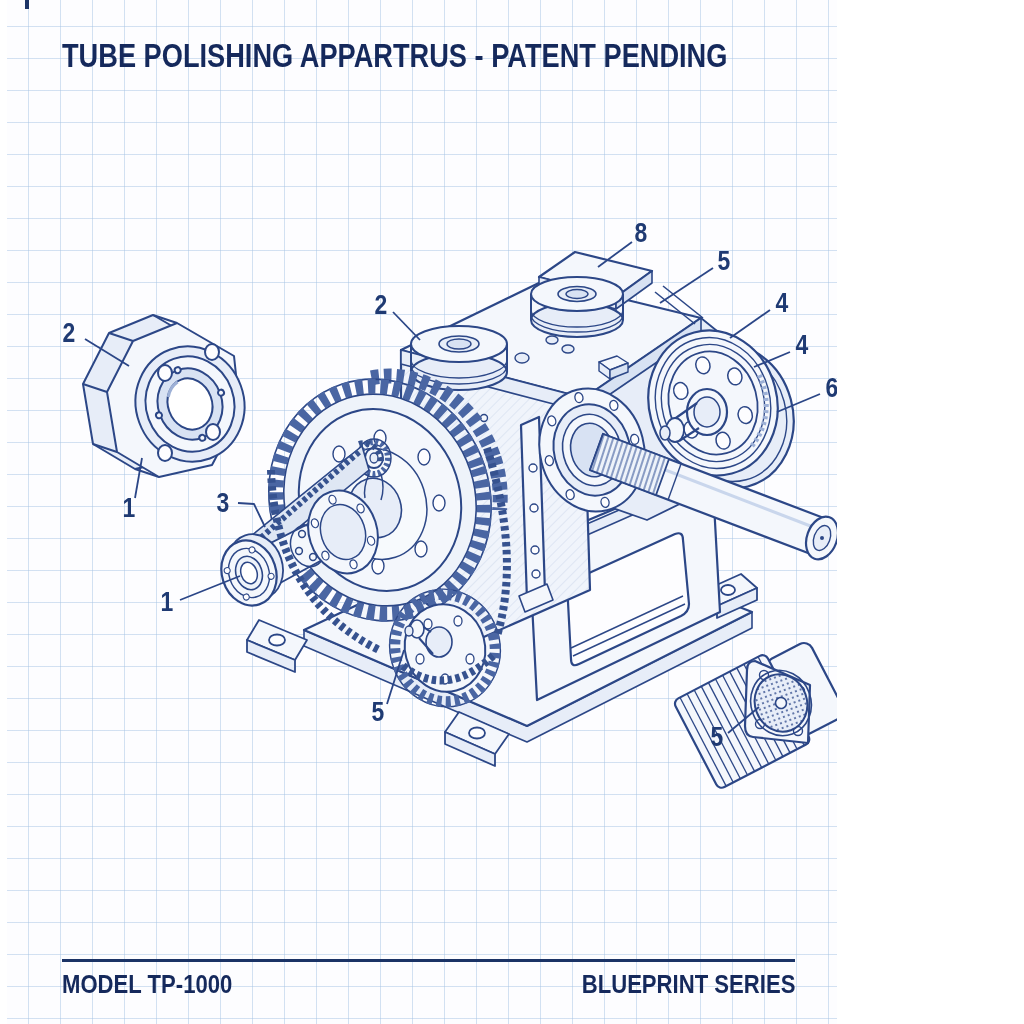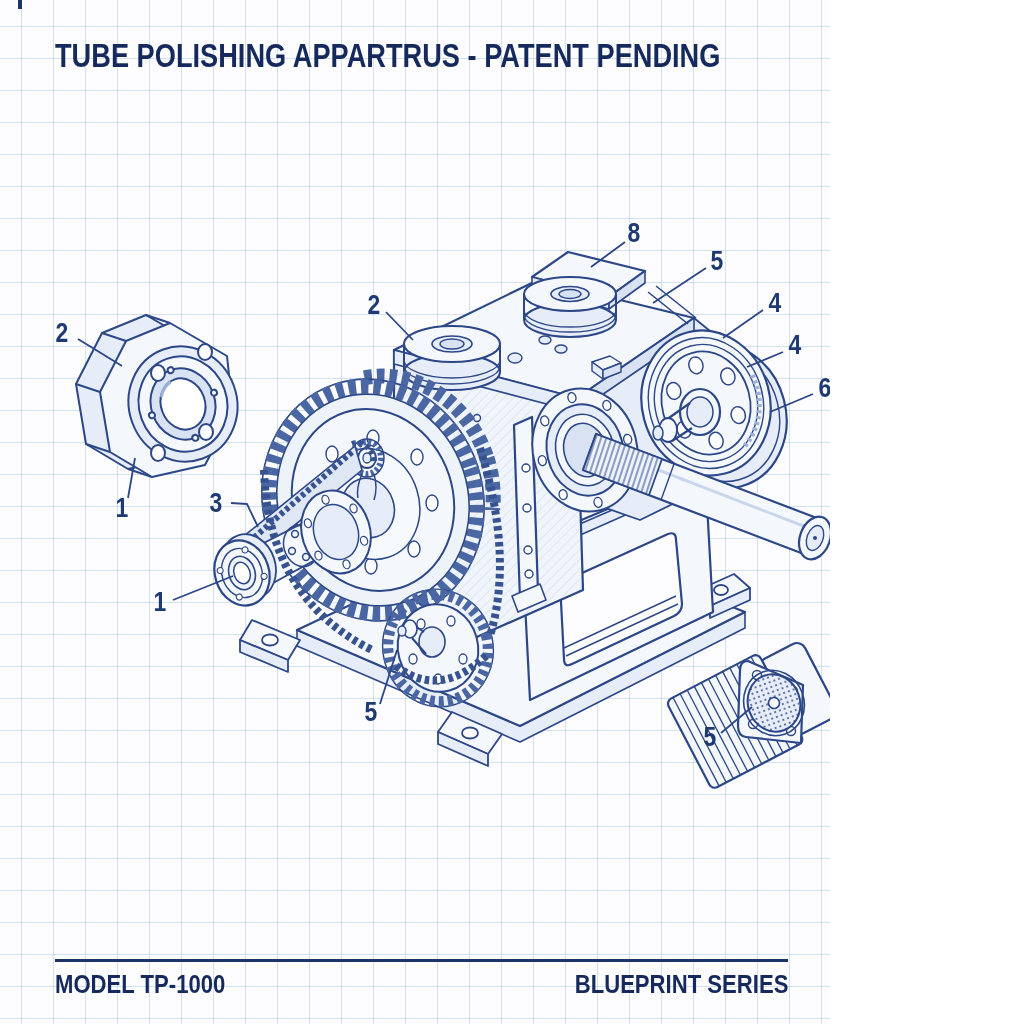--- a/index.html
+++ b/index.html
@@ -5,20 +5,21 @@
   html,body{margin:0;padding:0;}
   .page{
     position:relative;width:830px;height:1024px;overflow:hidden;
     background-color:#fdfdff;
     background-image:
       linear-gradient(to right, rgba(168,197,229,.50) 1px, transparent 1px),
       linear-gradient(to bottom, rgba(168,197,229,.50) 1px, transparent 1px);
     background-size:32px 32px;
     background-position:21px 26px;
     font-family:"Liberation Sans", sans-serif;
+    margin-left:7px;
   }
   .corner-mark{position:absolute;left:18px;top:0;width:4px;height:9px;background:#1d3567;}
   .title{
     position:absolute;left:55px;top:36px;white-space:nowrap;
     font-size:34px;font-weight:bold;color:#15295c;letter-spacing:0px;
     transform:scaleX(.8);transform-origin:left top;
   }
   .drawing-svg{position:absolute;left:0;top:0;}
   .callout-label{
     position:absolute;transform:translate(-50%,-50%) scaleX(.85);

